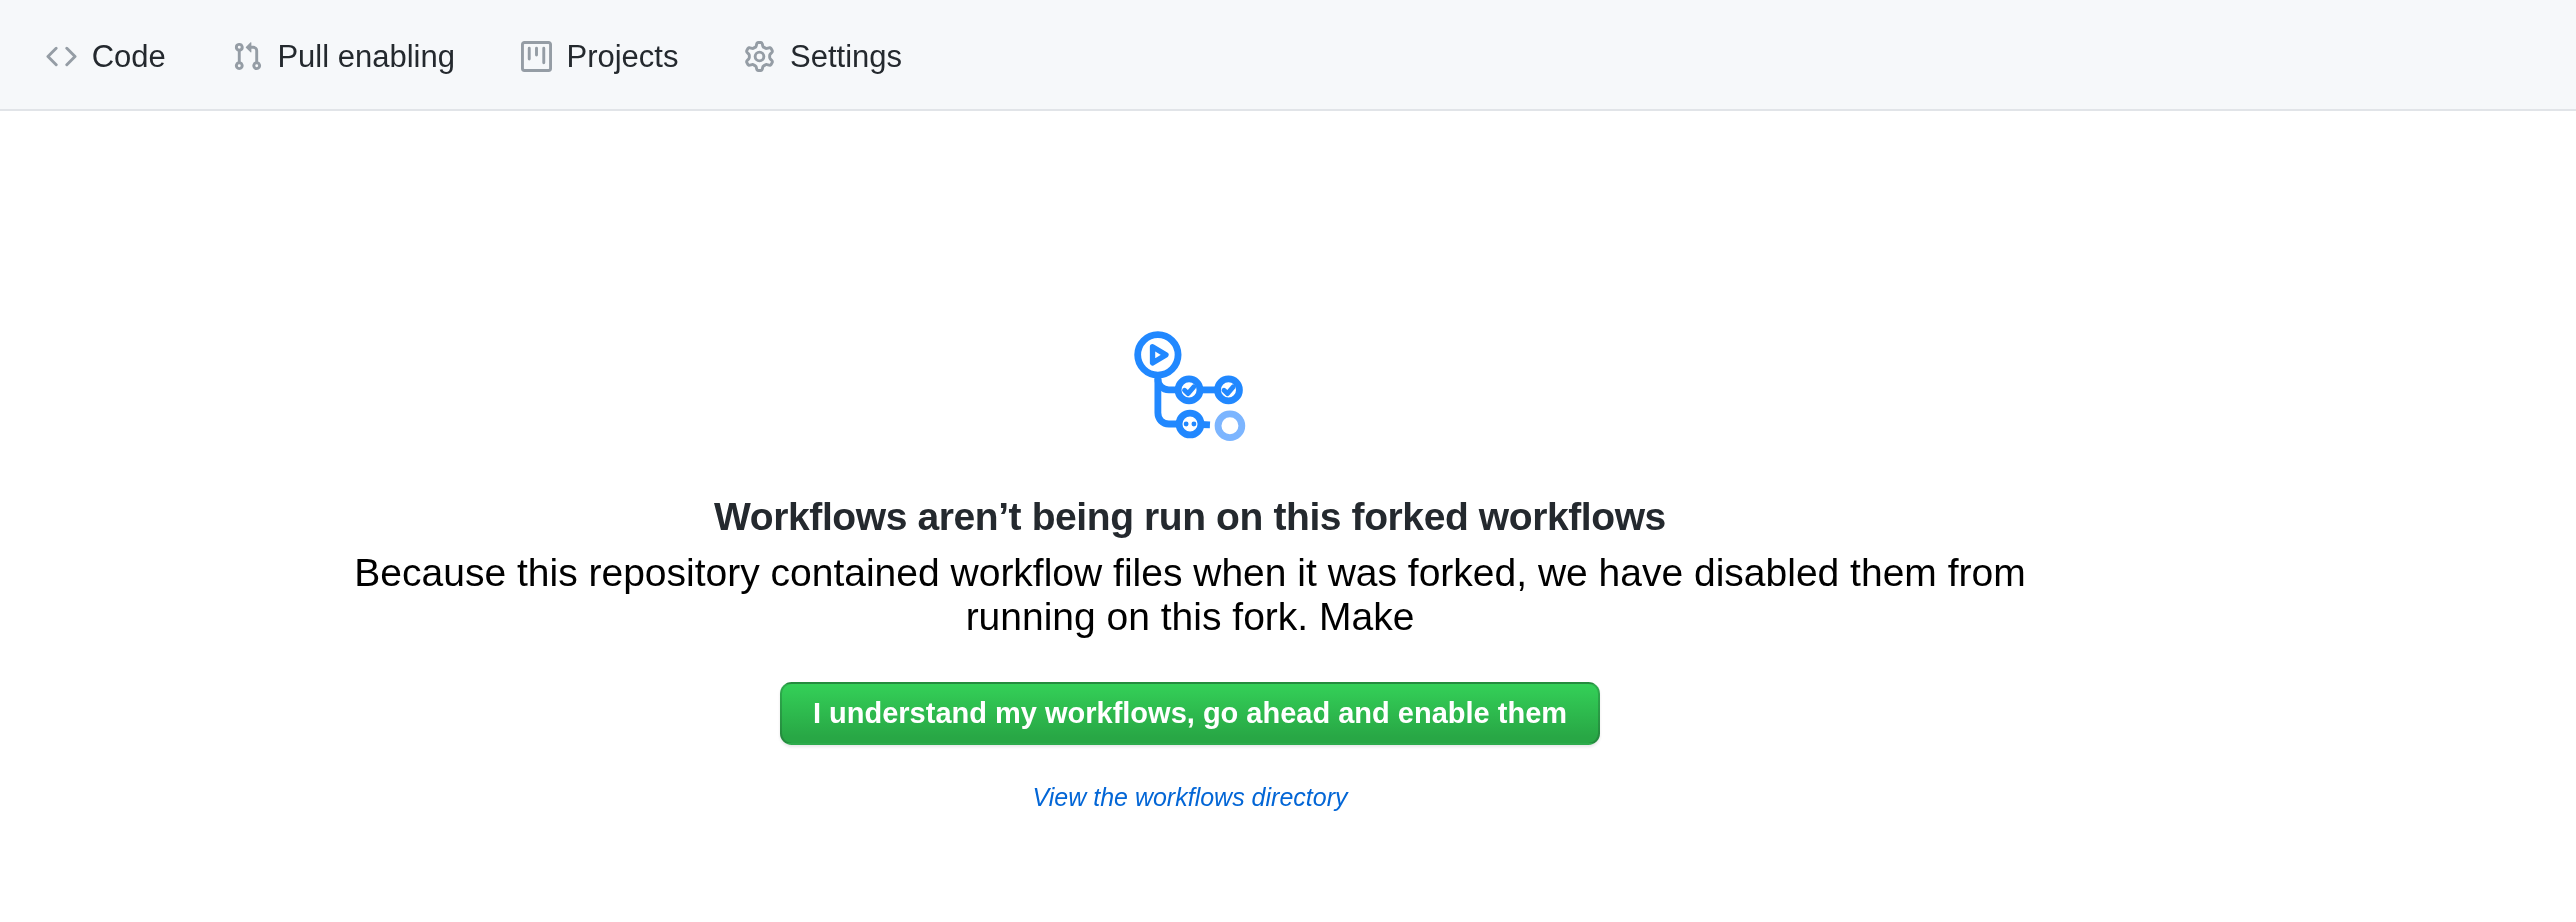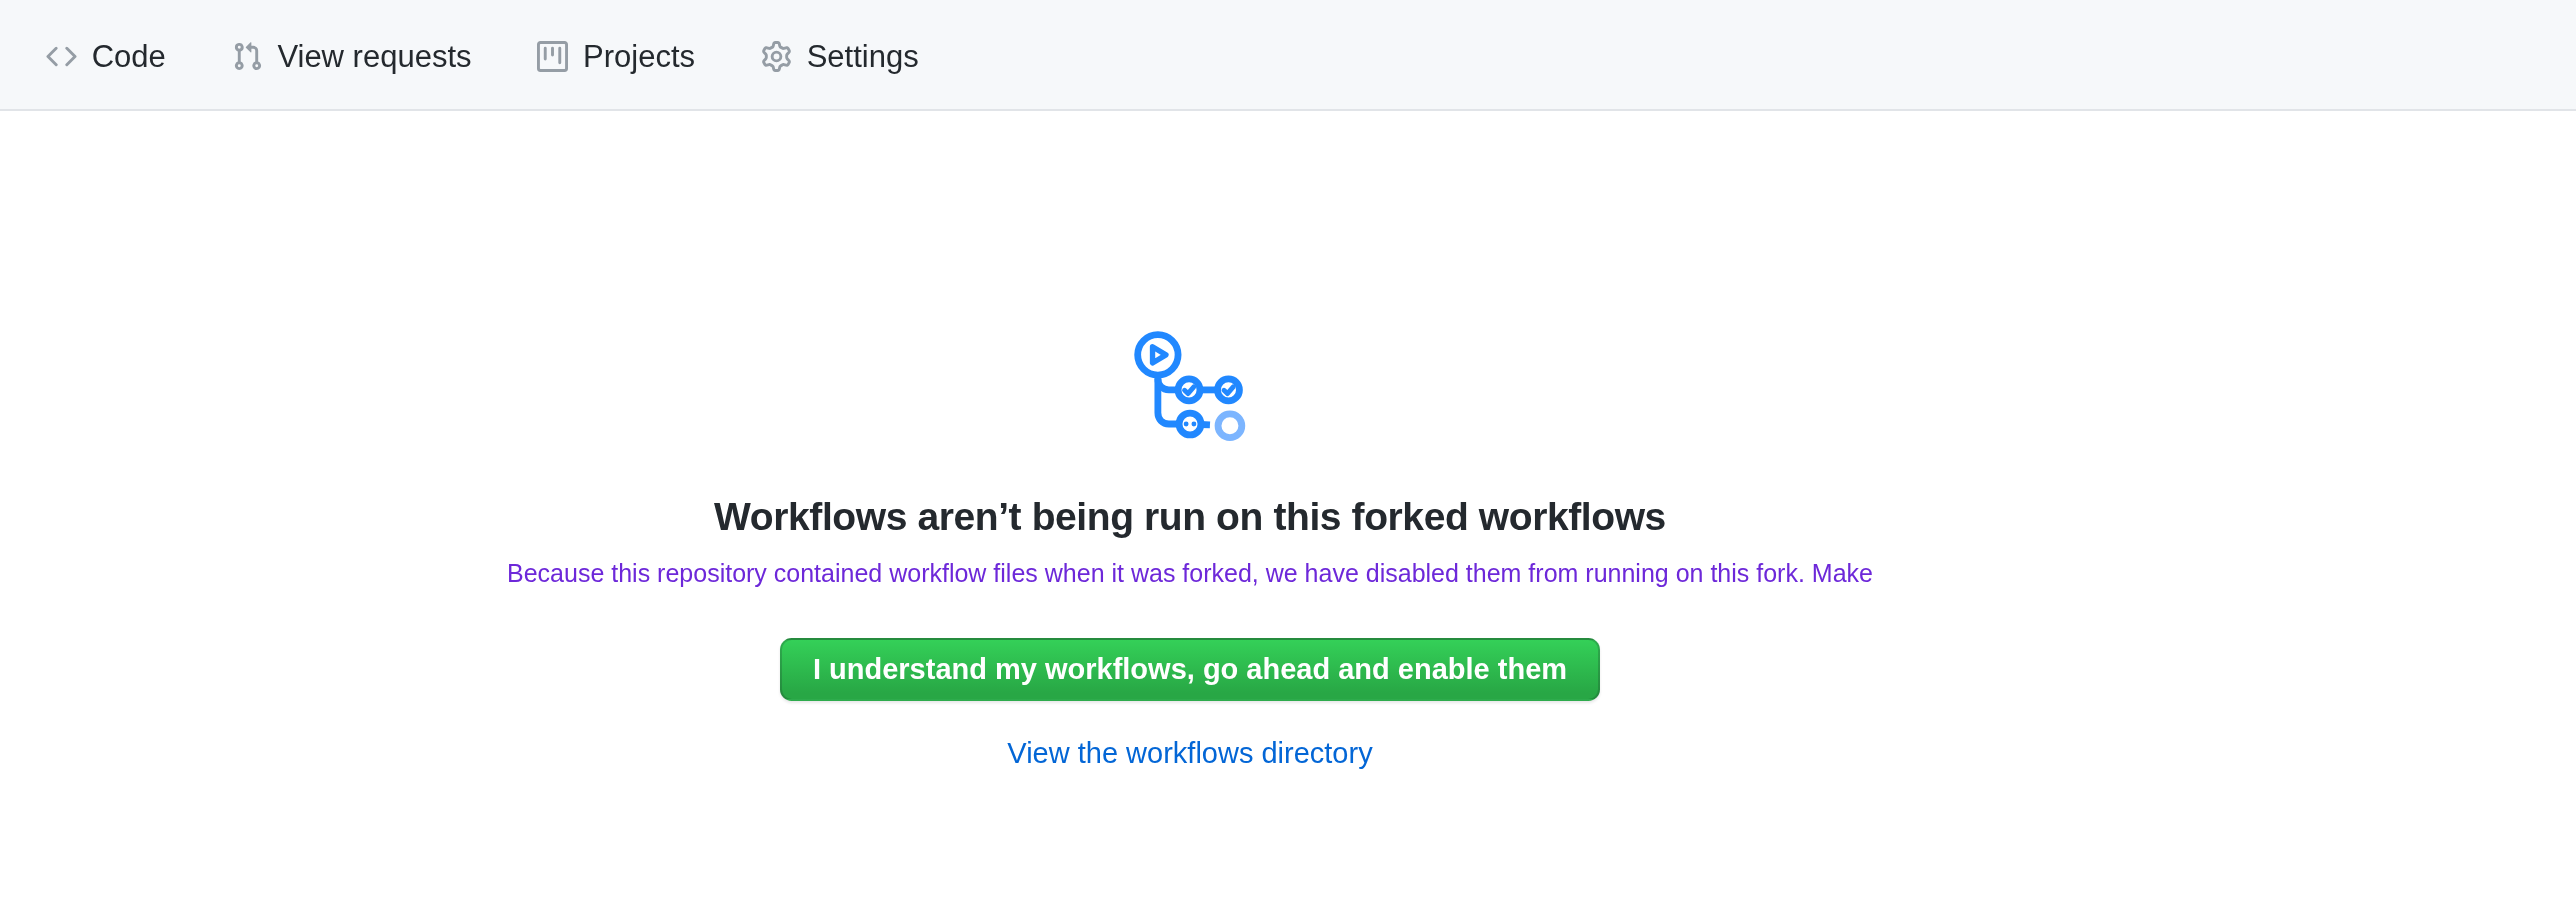--- a/index.html
+++ b/index.html
@@ -52,23 +52,23 @@
   .wf-icon-wrap svg { display: inline-block; }
   .bs-title {
     margin: 53px 0 0 0;
     font-size: 39px;
     font-weight: 700;
     letter-spacing: -0.4px;
     color: #24292e;
   }
   .bs-desc {
     margin: 11.7px auto 0 auto;
-    font-size: 25px;
+    font-size: 39px;
     line-height: 44px;
-    color: #6d28d9;
+    color: #000000;
   }
   .bs-desc span { display: block; }
   .bs-btn {
     margin-top: 43px;
     display: inline-flex;
     align-items: center;
     justify-content: center;
     height: 63px;
     padding: 0 31px;
     font-family: "Liberation Sans", sans-serif;
@@ -77,44 +77,45 @@
     color: #ffffff;
     background-color: #28a745;
     background-image: linear-gradient(-180deg, #34d058, #28a745 90%);
     border: 2px solid rgba(27, 31, 35, 0.2);
     border-radius: 11.7px;
     box-shadow: 0 2px 2.9px rgba(27, 31, 35, 0.1);
     cursor: pointer;
   }
   .bs-link-row { margin-top: 35px; }
   .bs-link {
-    font-size: 29px;
+    font-size: 25px;
     line-height: 35px;
     color: #0366d6;
     text-decoration: none;
     cursor: pointer;
+    font-style: italic;
   }
 </style>
 </head>
 <body>
 
 <nav class="topnav">
 
   <a class="tab">
     <svg class="tab-icon" viewBox="0 0 16 16" aria-hidden="true">
       <path d="M4.72 3.22a.75.75 0 0 1 1.06 1.06L2.06 8l3.72 3.72a.75.75 0 1 1-1.06 1.06L.47 8.53a.75.75 0 0 1 0-1.06l4.25-4.25Zm6.56 0a.75.75 0 1 0-1.06 1.06L13.94 8l-3.72 3.72a.75.75 0 1 0 1.06 1.06l4.25-4.25a.75.75 0 0 0 0-1.06l-4.25-4.25Z"></path>
     </svg>
     <span>Code</span>
   </a>
 
   <a class="tab">
     <svg class="tab-icon" viewBox="0 0 16 16" aria-hidden="true">
       <path d="M1.5 3.25a2.25 2.25 0 1 1 3 2.122v5.256a2.251 2.251 0 1 1-1.5 0V5.372A2.25 2.25 0 0 1 1.5 3.25Zm5.677-.177L9.573.677A.25.25 0 0 1 10 .854V2.5h1A2.5 2.5 0 0 1 13.5 5v5.628a2.251 2.251 0 1 1-1.5 0V5a1 1 0 0 0-1-1h-1v1.646a.25.25 0 0 1-.427.177L7.177 3.427a.25.25 0 0 1 0-.354ZM3.75 2.5a.75.75 0 1 0 0 1.5.75.75 0 0 0 0-1.5Zm0 9.5a.75.75 0 1 0 0 1.5.75.75 0 0 0 0-1.5Zm8.25.75a.75.75 0 1 0 1.5 0 .75.75 0 0 0-1.5 0Z"></path>
     </svg>
-    <span>View requests</span>
+    <span>Pull enabling</span>
   </a>
 
 
   <a class="tab">
     <svg class="tab-icon" viewBox="0 0 16 16" aria-hidden="true">
       <path d="M1.75 0h12.5C15.216 0 16 .784 16 1.75v12.5A1.75 1.75 0 0 1 14.25 16H1.75A1.75 1.75 0 0 1 0 14.25V1.75C0 .784.784 0 1.75 0ZM1.5 1.75v12.5c0 .138.112.25.25.25h12.5a.25.25 0 0 0 .25-.25V1.75a.25.25 0 0 0-.25-.25H1.75a.25.25 0 0 0-.25.25ZM11.75 3a.75.75 0 0 1 .75.75v7.5a.75.75 0 0 1-1.5 0v-7.5a.75.75 0 0 1 .75-.75Zm-8.25.75a.75.75 0 0 1 1.5 0v5.5a.75.75 0 0 1-1.5 0v-5.5ZM8 3a.75.75 0 0 1 .75.75v3.5a.75.75 0 0 1-1.5 0v-3.5A.75.75 0 0 1 8 3Z"></path>
     </svg>
     <span>Projects</span>
   </a>
 

